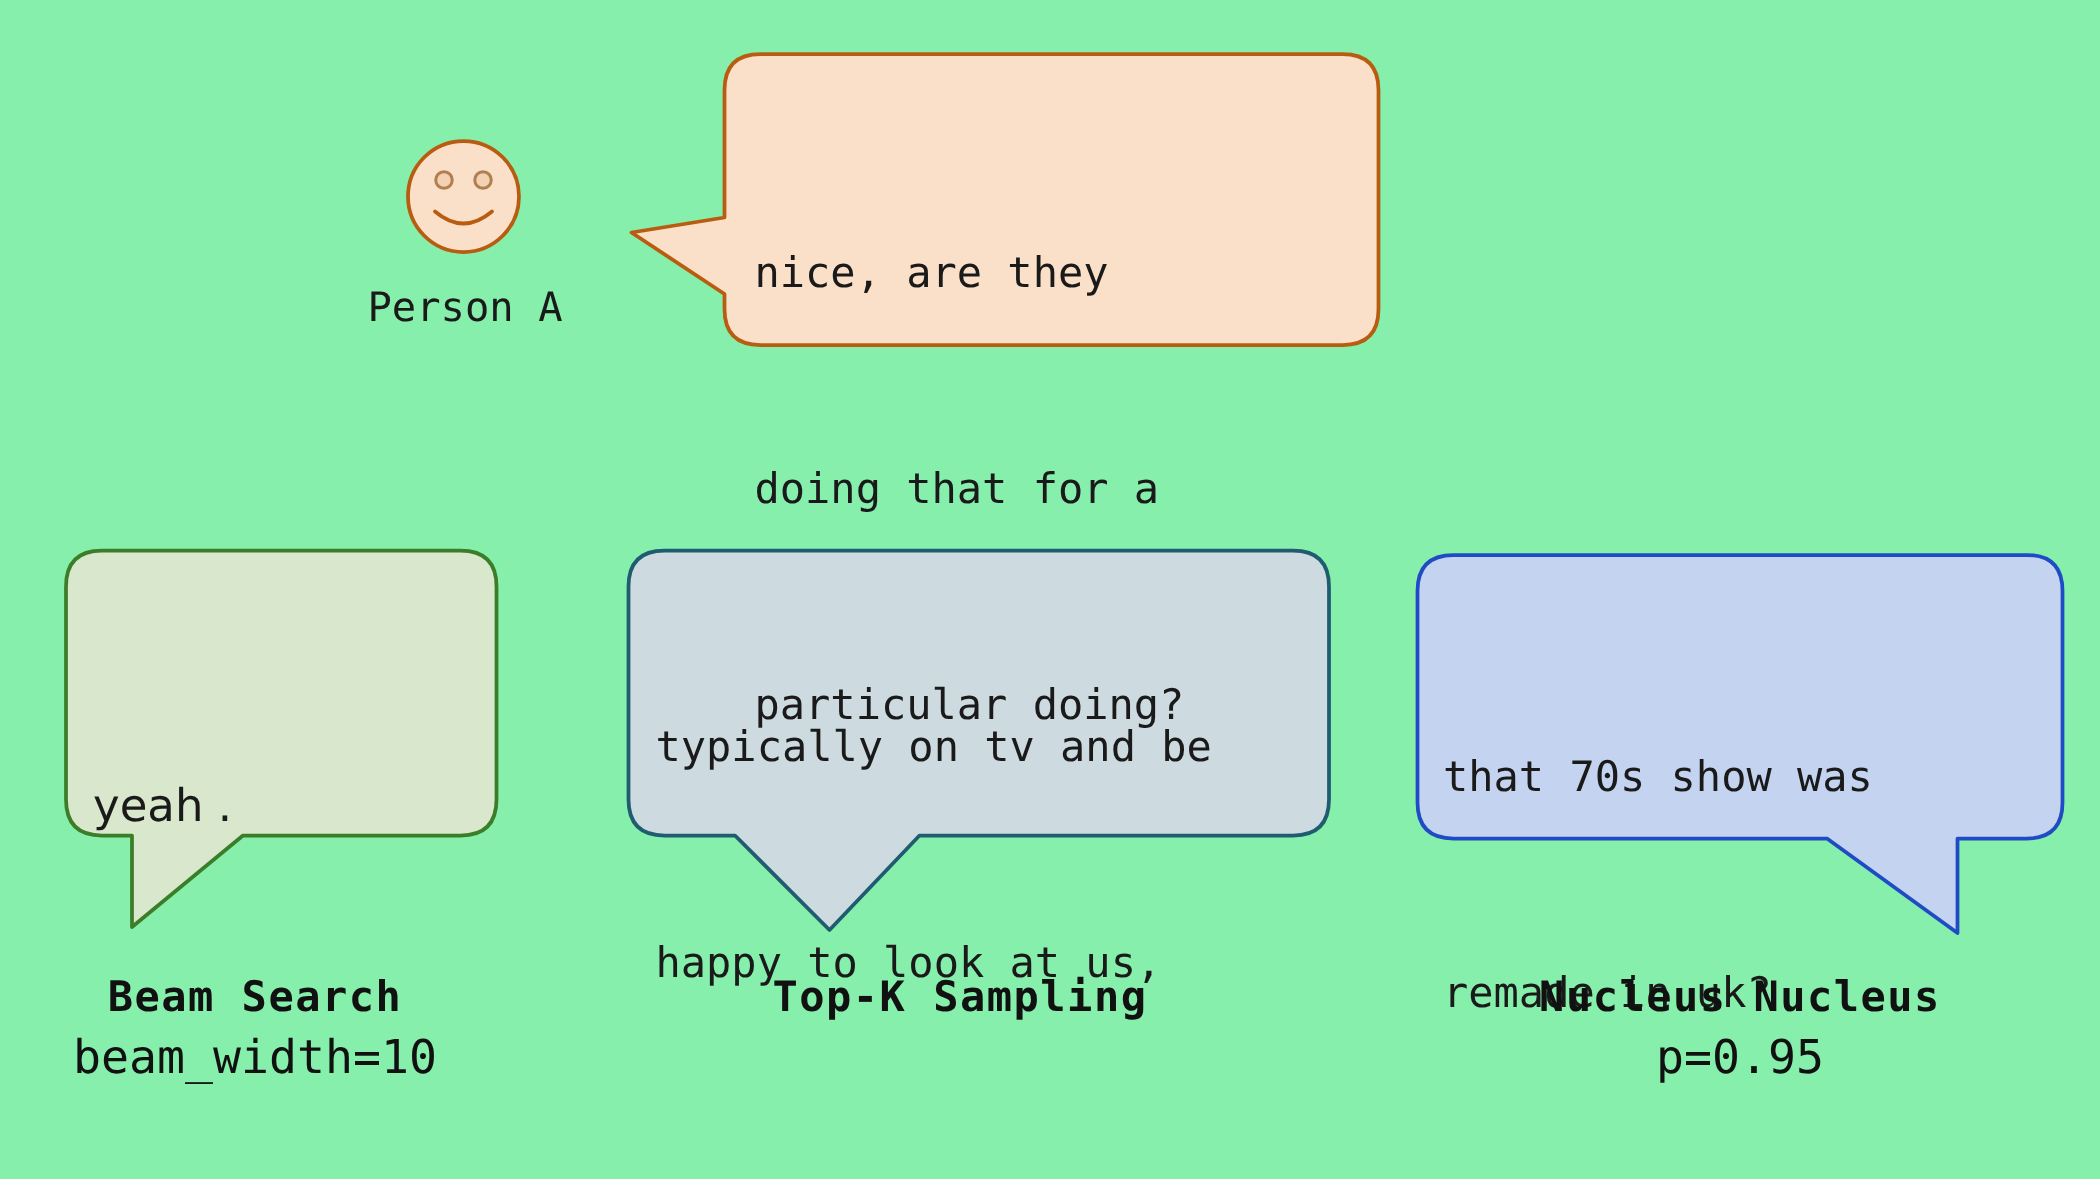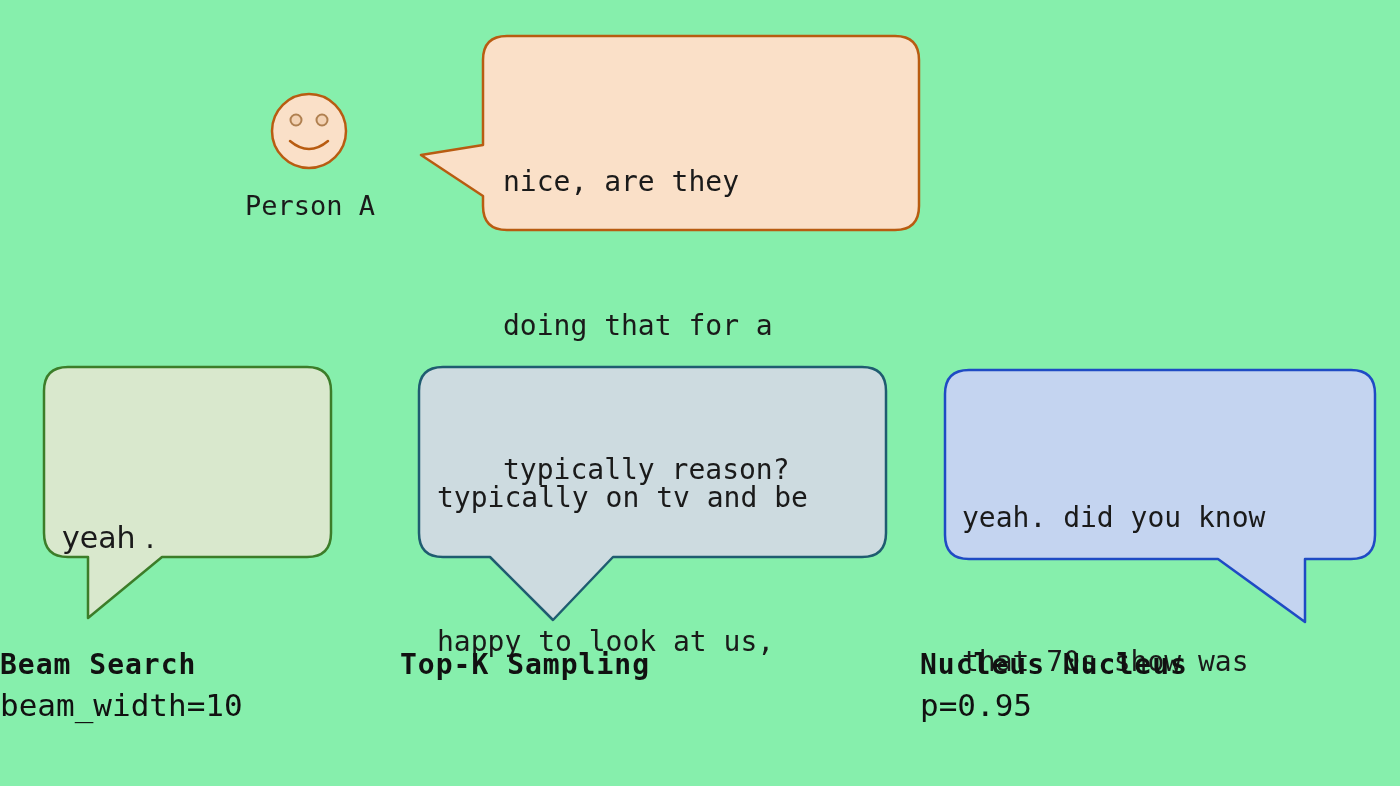--- a/index.html
+++ b/index.html
@@ -49,20 +49,21 @@
     font-size: 30px;
   }
   #orange-text { left: 503px; top: 62px; }
   #green-text  { left: 62px;  top: 418px; }
   #teal-text   { left: 437px; top: 378px; }
   #blue-text   { left: 962px; top: 398px; }
 
   
   .caption {
     position: absolute;
+    text-align: center;
     color: #111111;
   }
   .caption .title {
     display: block;
     font-weight: bold;
     font-size: 28px;
     line-height: 40px;
     letter-spacing: 1px;
   }
   .caption .sub {
@@ -140,35 +141,34 @@
              Q 945 559 945 535
              L 945 394
              Q 945 370 969 370 Z" fill="#C4D4F0" stroke="#1F4BC4" stroke-width="2.5" stroke-linejoin="round"></path>
   </svg>
 
   <div class="person-label">Person A</div>
 
   <div id="orange-text" class="bubble-text">
     <div>nice, are they</div>
     <div>doing that for a</div>
-    <div>typically reason?</div>
+    <div>particular doing?</div>
   </div>
 
   <div id="green-text" class="bubble-text sans">
     <div>yeah .</div>
   </div>
 
   <div id="teal-text" class="bubble-text">
     <div>typically on tv and be</div>
     <div>happy to look at us,</div>
     
   </div>
 
   <div id="blue-text" class="bubble-text">
-    <div>yeah. did you know</div>
     <div>that 70s show was</div>
     <div>remade in uk?</div>
   </div>
 
   <div id="caption-0" class="caption">
     <span class="title">Beam Search</span>
     <span class="sub">beam_width=10</span>
   </div>
 
   <div id="caption-1" class="caption">

